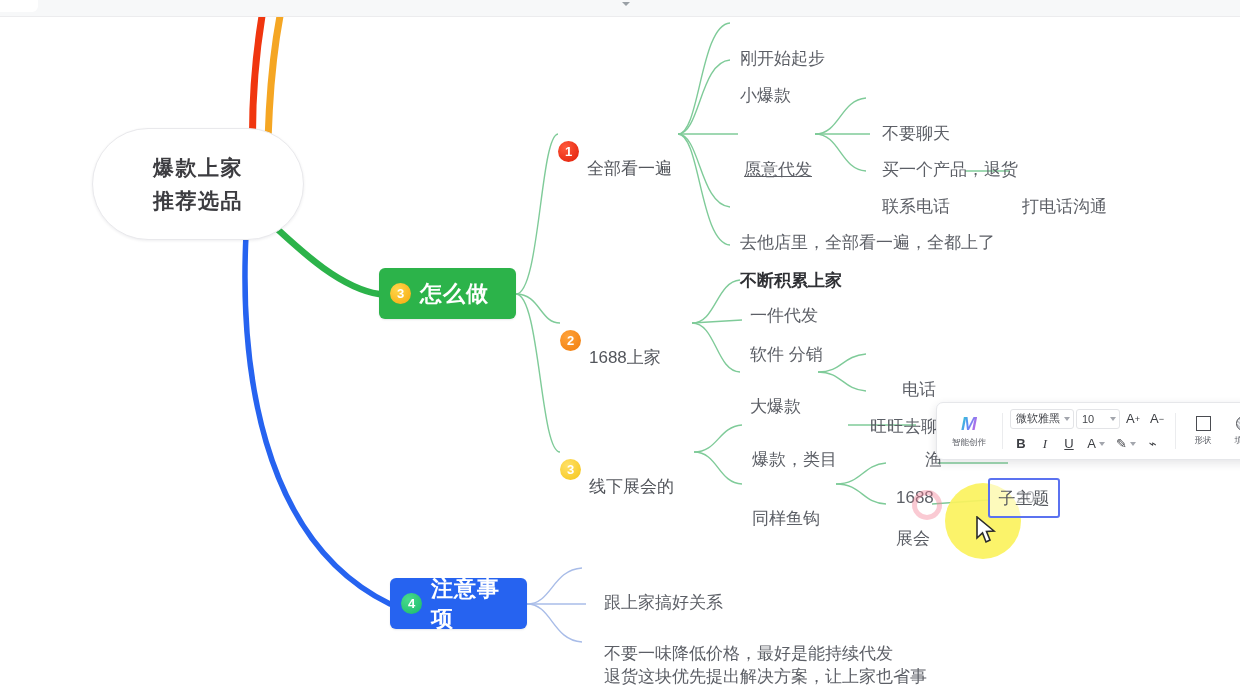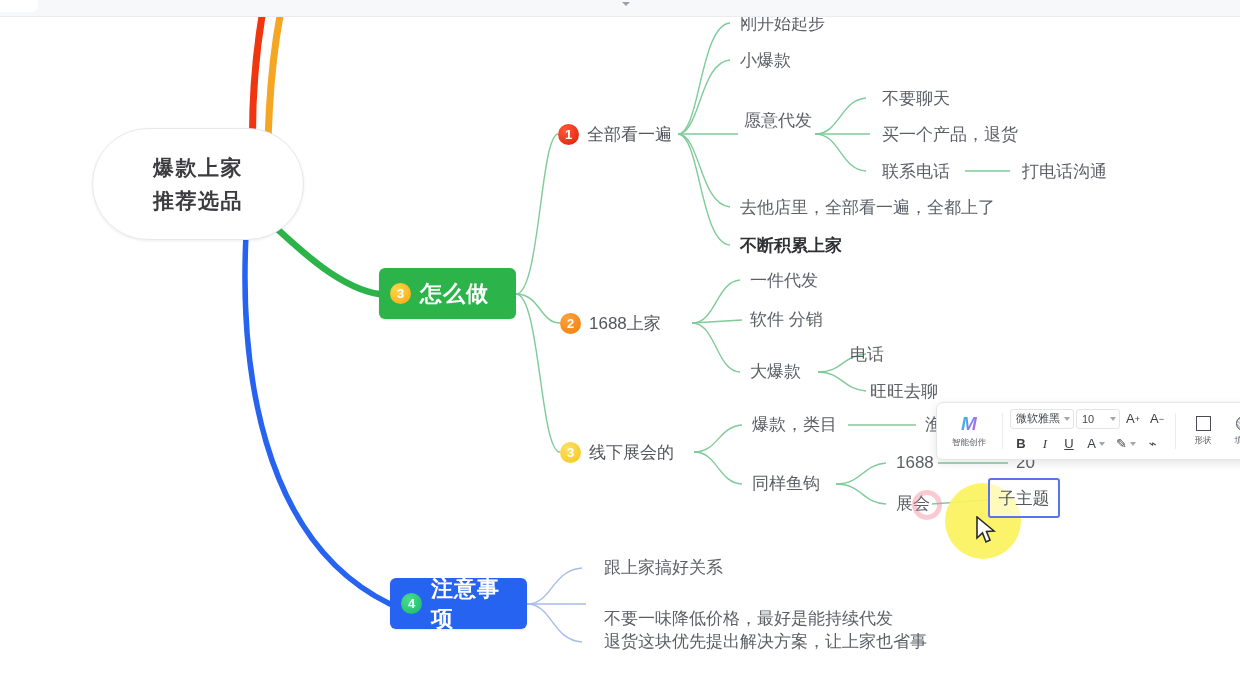--- a/index.html
+++ b/index.html
@@ -86,21 +86,21 @@
 
   
   .topic {
     position: absolute; z-index: 20;
     display: flex; align-items: center;
     white-space: nowrap;
     color: #5c5f66;
     font-size: 17px;
     line-height: 20px;
   }
-  .topic .t-label { margin-left: 0; }
+  .topic .t-label { margin-left: 0; margin-top: 35px; }
   .topic.has-badge .t-label { margin-left: 8px; }
   .topic.bold { color: #2f3034; font-weight: bold; }
   .topic.dark { color: #53565c; }
 
   
   .editing-node {
     position: absolute; z-index: 34;
     left: 988px; top: 478px; width: 72px; height: 40px;
     border: 2px solid #5b72f0;
     border-radius: 3px;
@@ -281,21 +281,21 @@
     <div class="badge badge-red">1</div>
     <div class="t-label">全部看一遍</div>
   </div>
 
   <div class="topic" style="left:740px; top:14px;">
     <span class="t-label">刚开始起步</span>
   </div>
   <div class="topic" style="left:740px; top:51px;">
     <span class="t-label">小爆款</span>
   </div>
-  <div class="topic" style="left:744px; top:111px;">
+  <div class="topic" style="left:744px; top:125px;text-decoration:underline;">
     <span class="t-label">愿意代发</span>
   </div>
 
   <div class="topic" style="left:882px; top:89px;">
     <span class="t-label">不要聊天</span>
   </div>
   <div class="topic" style="left:882px; top:125px;">
     <span class="t-label">买一个产品，退货</span>
   </div>
   <div class="topic" style="left:882px; top:162px;">
@@ -318,21 +318,21 @@
   </div>
   <div class="topic" style="left:750px; top:271px;">
     <span class="t-label">一件代发</span>
   </div>
   <div class="topic" style="left:750px; top:310px;">
     <span class="t-label">软件 分销</span>
   </div>
   <div class="topic" style="left:750px; top:362px;">
     <span class="t-label">大爆款</span>
   </div>
-  <div class="topic" style="left:850px; top:345px;">
+  <div class="topic" style="left:902px; top:345px;">
     <span class="t-label">电话</span>
   </div>
   <div class="topic" style="left:870px; top:382px;">
     <span class="t-label">旺旺去聊</span>
   </div>
 
   <div class="topic has-badge dark" style="left:560px; top:442px;">
     <div class="badge badge-yellow">3</div>
     <div class="t-label">线下展会的</div>
   </div>

